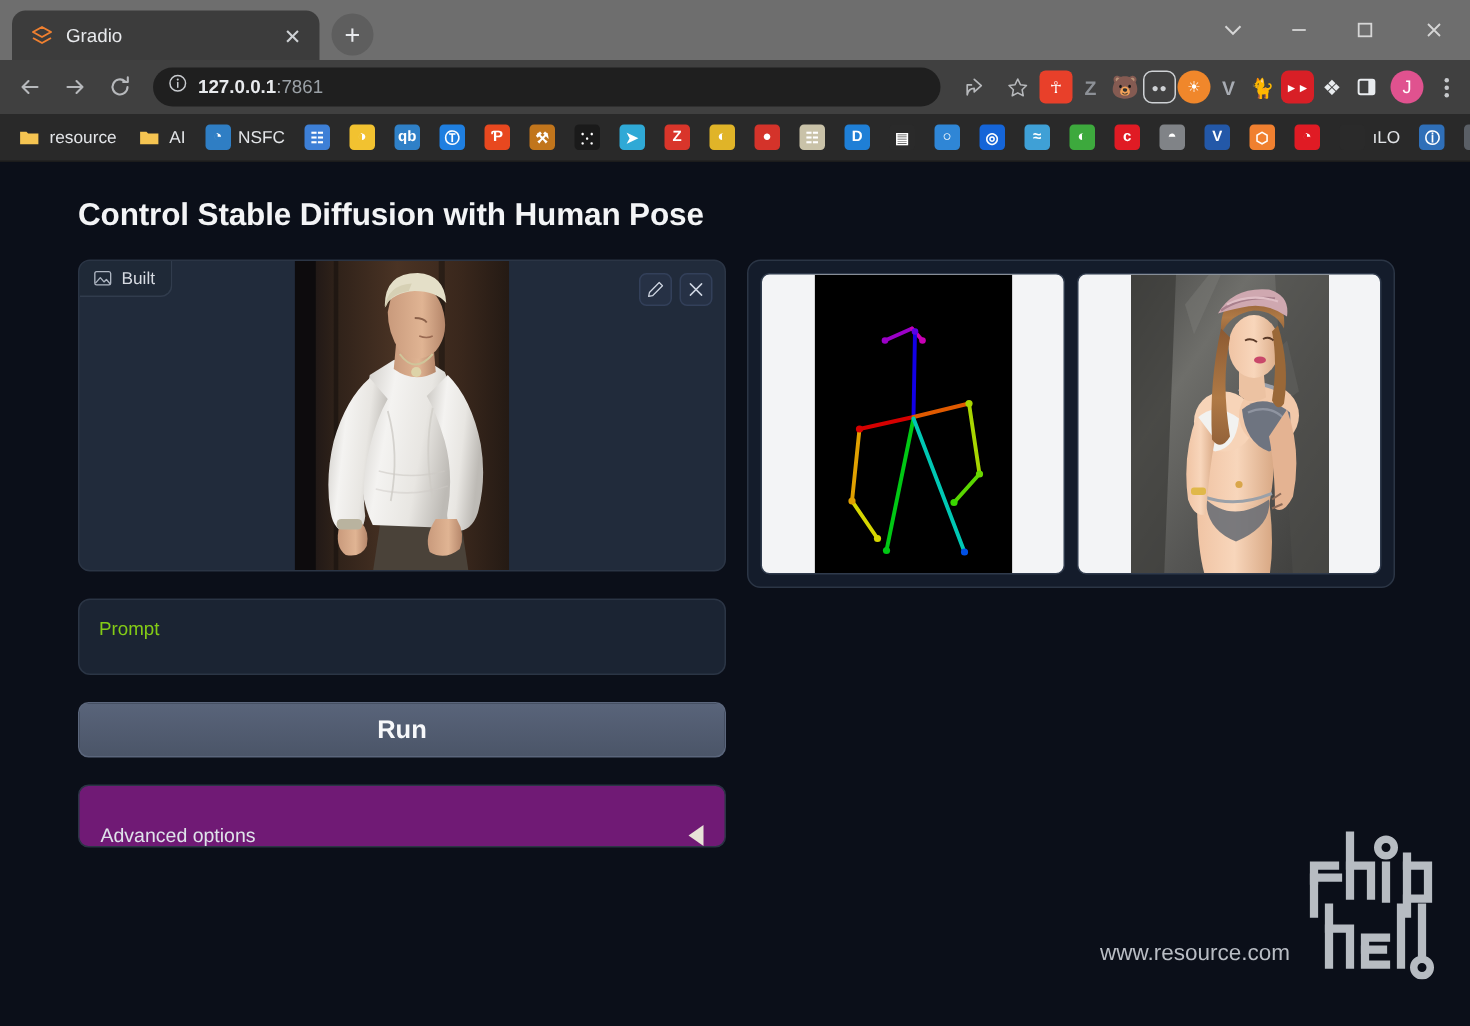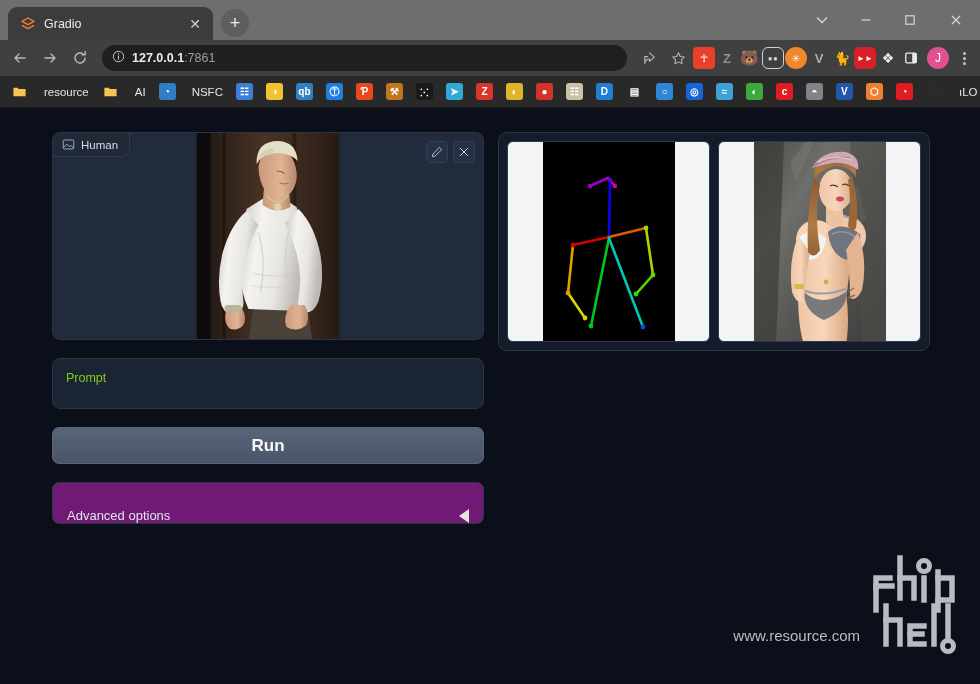--- a/index.html
+++ b/index.html
@@ -81,21 +81,21 @@
   }
   .kebab { width: 20px; display: flex; flex-direction: column; align-items: center; gap: 2px; }
   .kebab i { width: 3px; height: 3px; border-radius: 50%; background: #c7c9cc; display: block; }
 
   .bookmarks {
     height: 32px; background: #292929;
     display: flex; align-items: center; gap: 3px; padding: 0 6px;
     border-bottom: 1px solid #1c1c1c; overflow: hidden;
   }
   .bm {
-    display: flex; align-items: center; gap: 16px;
+    display: flex; align-items: center; gap: 5px;
     padding: 3px 5px; border-radius: 4px; flex: 0 0 auto;
   }
   .bm-label { font-size: 11.5px; color: #e3e5e8; white-space: nowrap; }
   .bm-ico { width: 17px; height: 17px; flex: 0 0 17px; border-radius: 3px;
             display: flex; align-items: center; justify-content: center;
             font-size: 10px; font-weight: 700; overflow: hidden; }
 
   
   .page {
     flex: 1; background: #0b0f19; position: relative; overflow: hidden;
@@ -404,34 +404,35 @@
         <span class="bm-ico" style="background: rgb(47, 111, 184); color: rgb(255, 255, 255);">ⓘ</span>
       </div>
       <div class="bm">
         <span class="bm-ico" style="background: rgb(90, 95, 102); color: rgb(255, 255, 255);">日</span>
       </div>
     </div>
 
   <div class="page">
     <div class="app">
 
+      <div class="app-title">Control Stable Diffusion with Human Pose</div>
 
       <div class="cols">
 
         <div class="col-left">
 
           <div class="imgblock">
             <div class="img-badge">
               <span style="display:inline-flex;">
                 <svg width="13" height="13" viewBox="0 0 16 16">
                   <rect x="1.5" y="2.5" width="13" height="11" rx="1.5" stroke="#aeb6c2" stroke-width="1.1" fill="none"></rect>
                   <path d="M2 12 L6 7.5 L9 11 L11 9 L14 12.5" stroke="#aeb6c2" stroke-width="1.1" fill="none" stroke-linejoin="round"></path>
                 </svg>
               </span>
-              <span>Human</span>
+              <span>Built</span>
             </div>
 
             <div class="img-actions">
               <div class="img-act">
                 <svg width="12" height="12" viewBox="0 0 16 16">
                     <path d="M11.3 1.8 L14.2 4.7 L5.4 13.5 L1.9 14.2 L2.6 10.7 Z" stroke="#cfd6e2" stroke-width="1.1" fill="none" stroke-linejoin="round"></path>
                   </svg>
               </div>
               <div class="img-act">
                 <svg width="12" height="12" viewBox="0 0 16 16">

